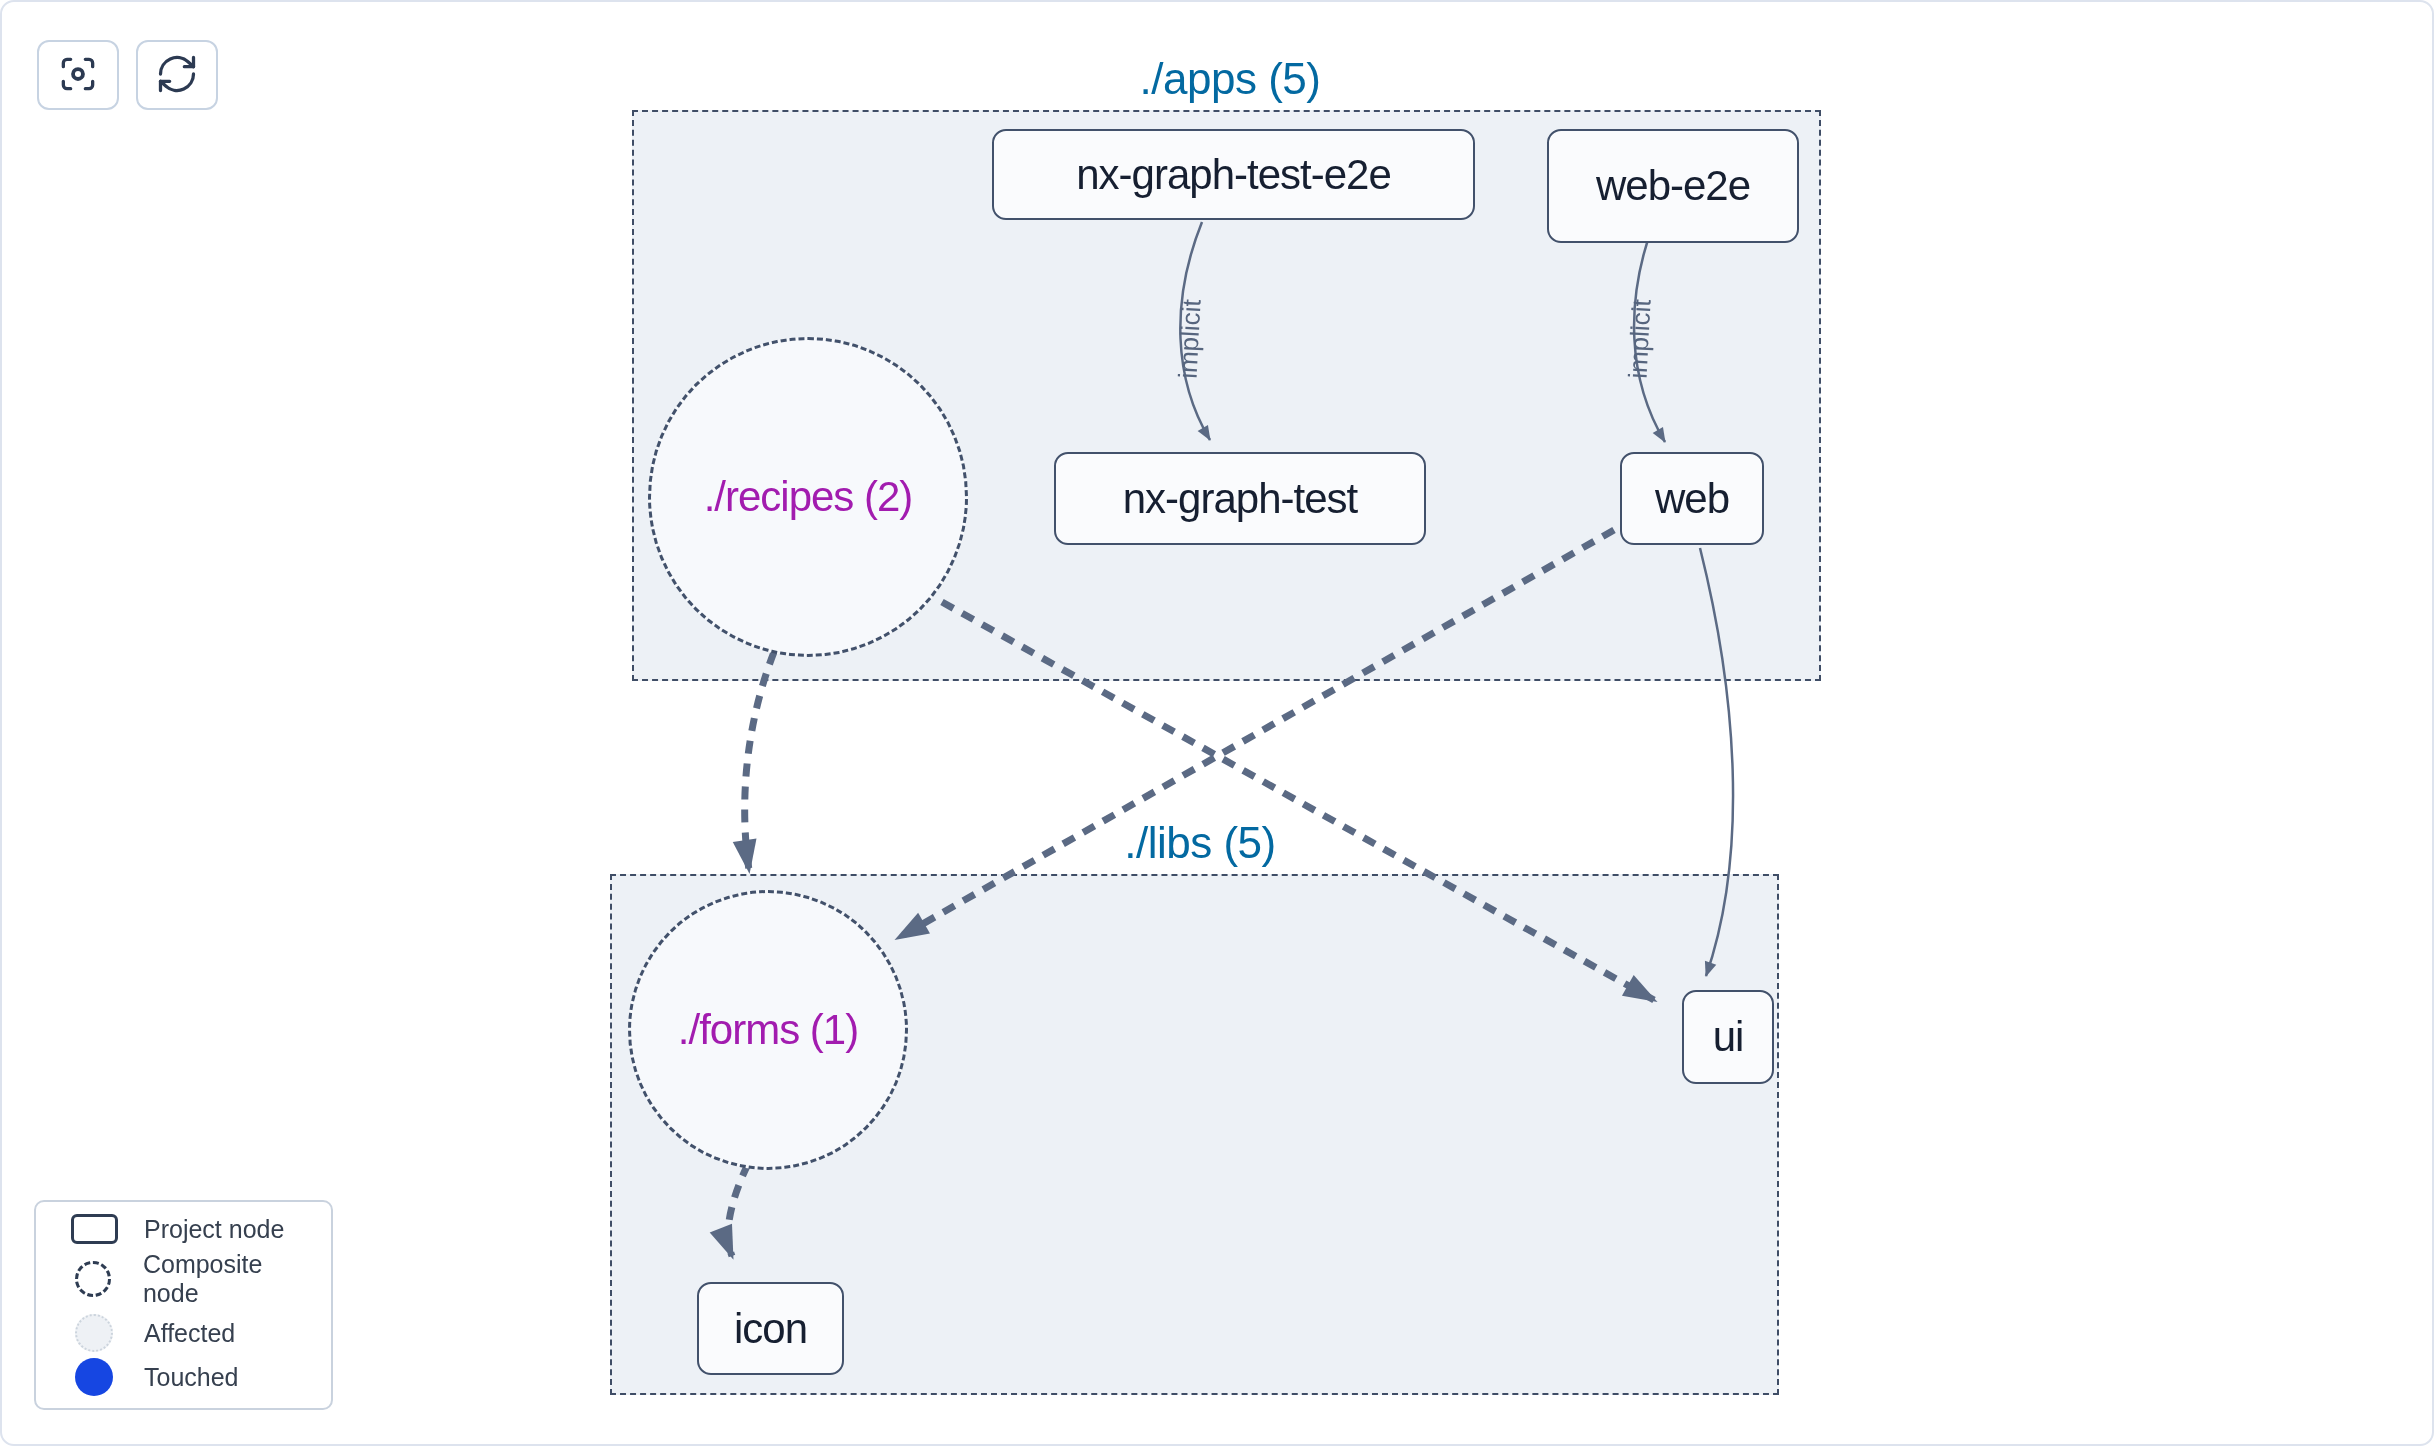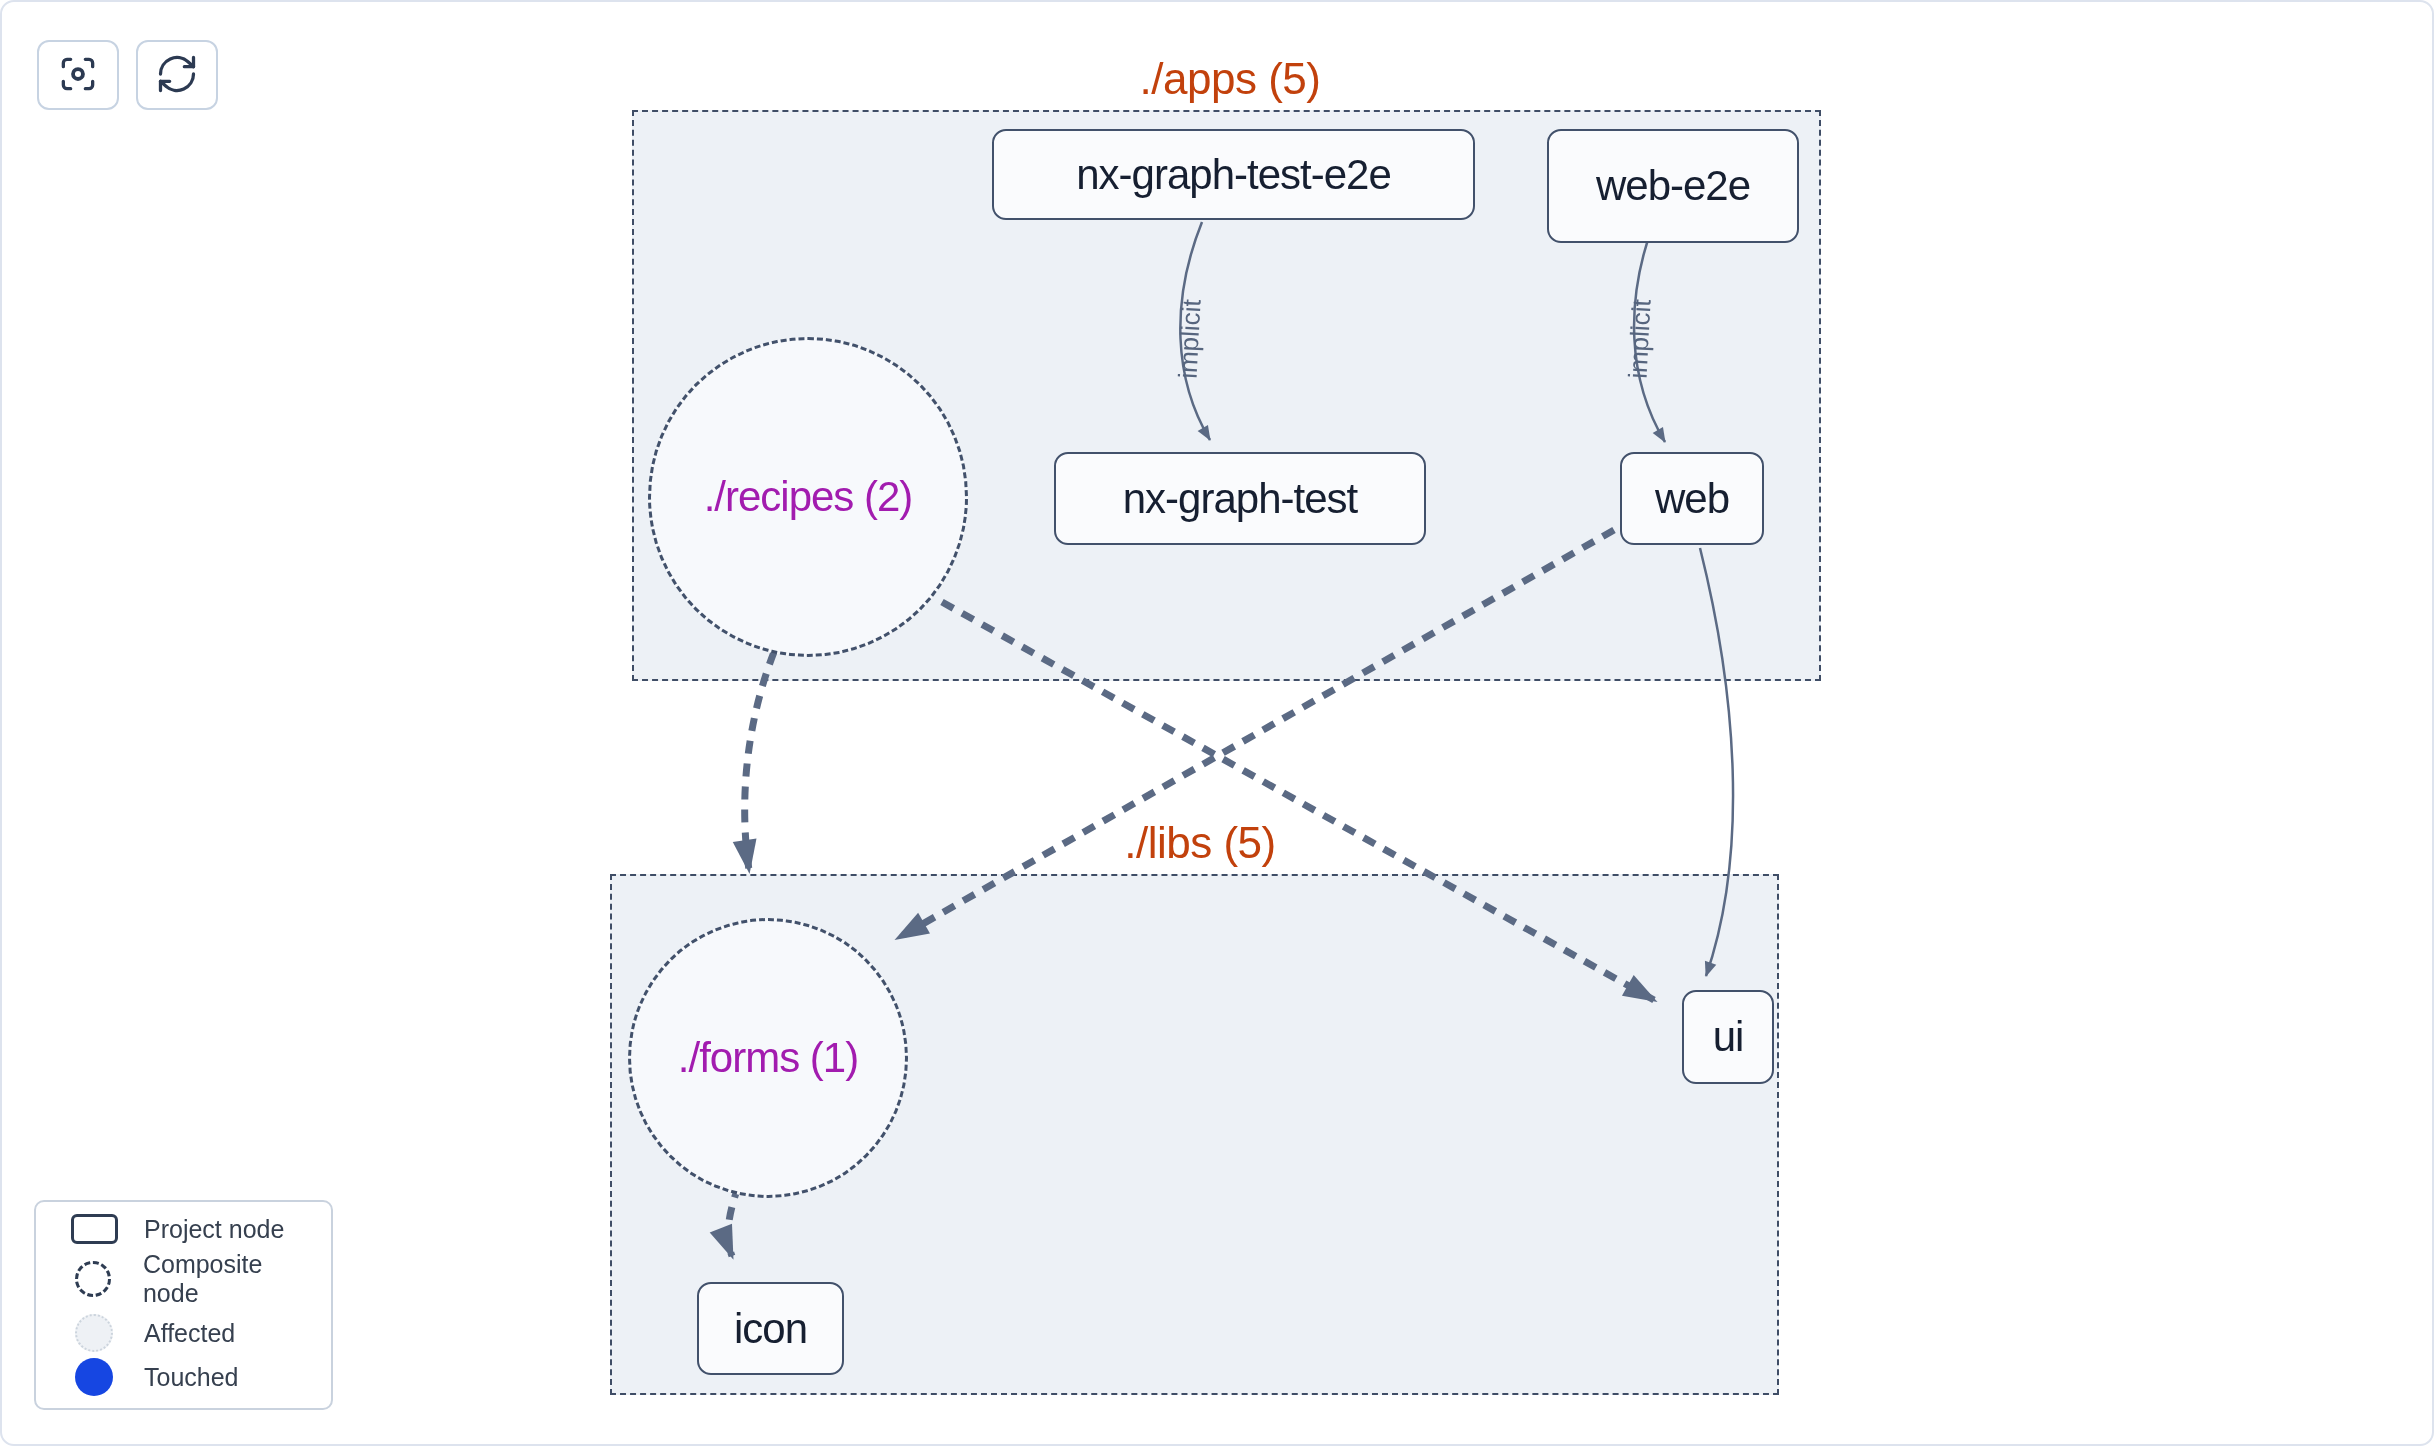--- a/index.html
+++ b/index.html
@@ -13,21 +13,21 @@
   .tool-btn{
     width:82px; height:70px; background:#ffffff; border:2px solid #c7d3e2;
     border-radius:12px; display:flex; align-items:center; justify-content:center;
     cursor:pointer; padding:0;
   }
   .tool-btn svg{stroke:#2c3a52; fill:none; stroke-width:1.8; stroke-linecap:round; stroke-linejoin:round;}
   
   .group-box{position:absolute; background:#edf1f6; border:2px dashed #3f4d66; z-index:1;}
   .group-label{
     position:absolute; transform:translateX(-50%); z-index:4;
-    font-size:44px; color:#c2410c; white-space:nowrap; letter-spacing:-0.5px;
+    font-size:44px; color:#0369a1; white-space:nowrap; letter-spacing:-0.5px;
   }
   
   .edge-layer{position:absolute; left:0; top:0; z-index:2;}
   .edge-thin{stroke:#5b6a84; stroke-width:2.5; fill:none;}
   .edge-thick{stroke:#5b6a84; stroke-width:7; fill:none; stroke-dasharray:13 10;}
   .edge-label{
     position:absolute; z-index:4; font-size:26px; color:#56657e; white-space:nowrap;
     transform:translate(-50%,-50%) rotate(-87deg);
   }
   
@@ -113,21 +113,21 @@
 
   <div class="edge-label" style="left:1188px; top:337px;">implicit</div>
   <div class="edge-label" style="left:1638px; top:337px;">implicit</div>
 
   <div class="node" style="left:990px; top:127px; width:483px; height:91px;">nx-graph-test-e2e</div>
   <div class="node" style="left:1545px; top:127px; width:252px; height:114px;">web-e2e</div>
   <div class="node" style="left:1052px; top:450px; width:372px; height:93px;">nx-graph-test</div>
   <div class="node" style="left:1618px; top:450px; width:144px; height:93px;">web</div>
   <div class="composite" style="left:646px; top:335px; width:320px; height:320px;">./recipes (2)</div>
 
-  <div class="composite" style="left:626px; top:916px; width:280px; height:280px;">./forms (1)</div>
+  <div class="composite" style="left:626px; top:888px; width:280px; height:280px;">./forms (1)</div>
   <div class="node" style="left:1680px; top:988px; width:92px; height:94px;">ui</div>
   <div class="node" style="left:695px; top:1280px; width:147px; height:93px;">icon</div>
 
   <div class="legend">
     <div class="legend-row">
       <div class="legend-swatch-cell">
           <div class="sw-project"></div>
         </div>
       <div class="legend-label">Project node</div>
     </div>

